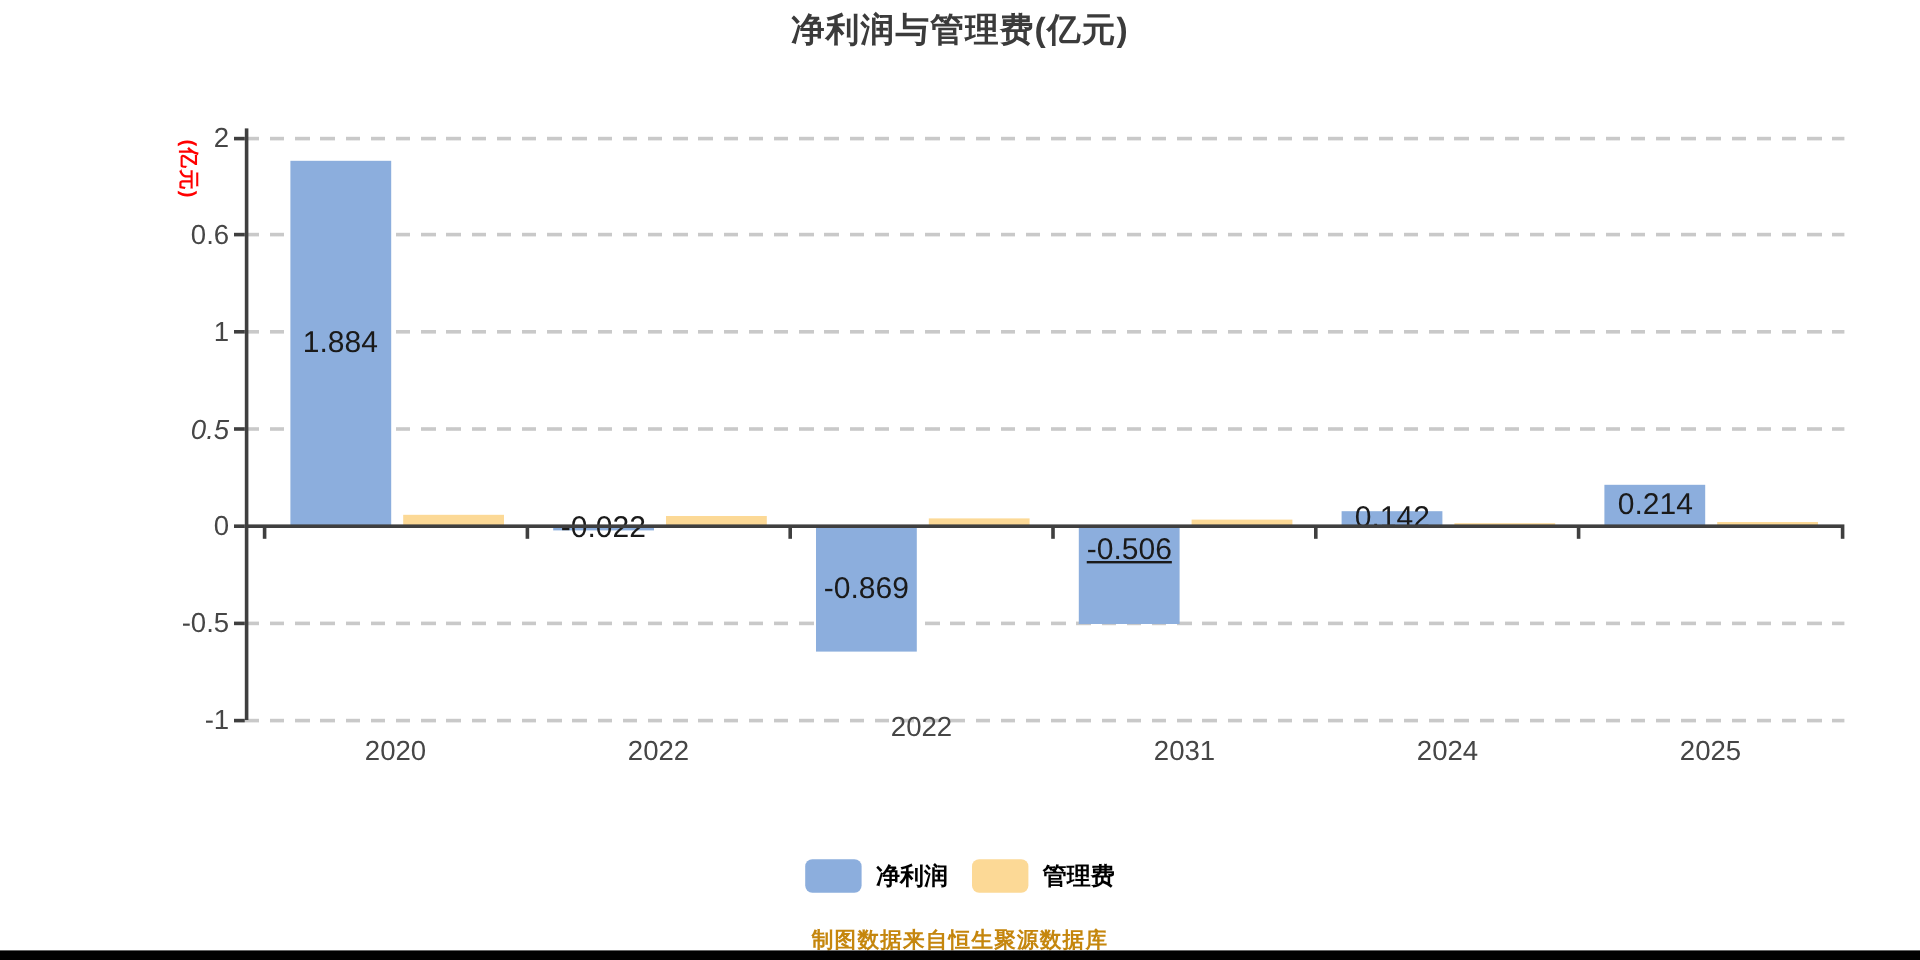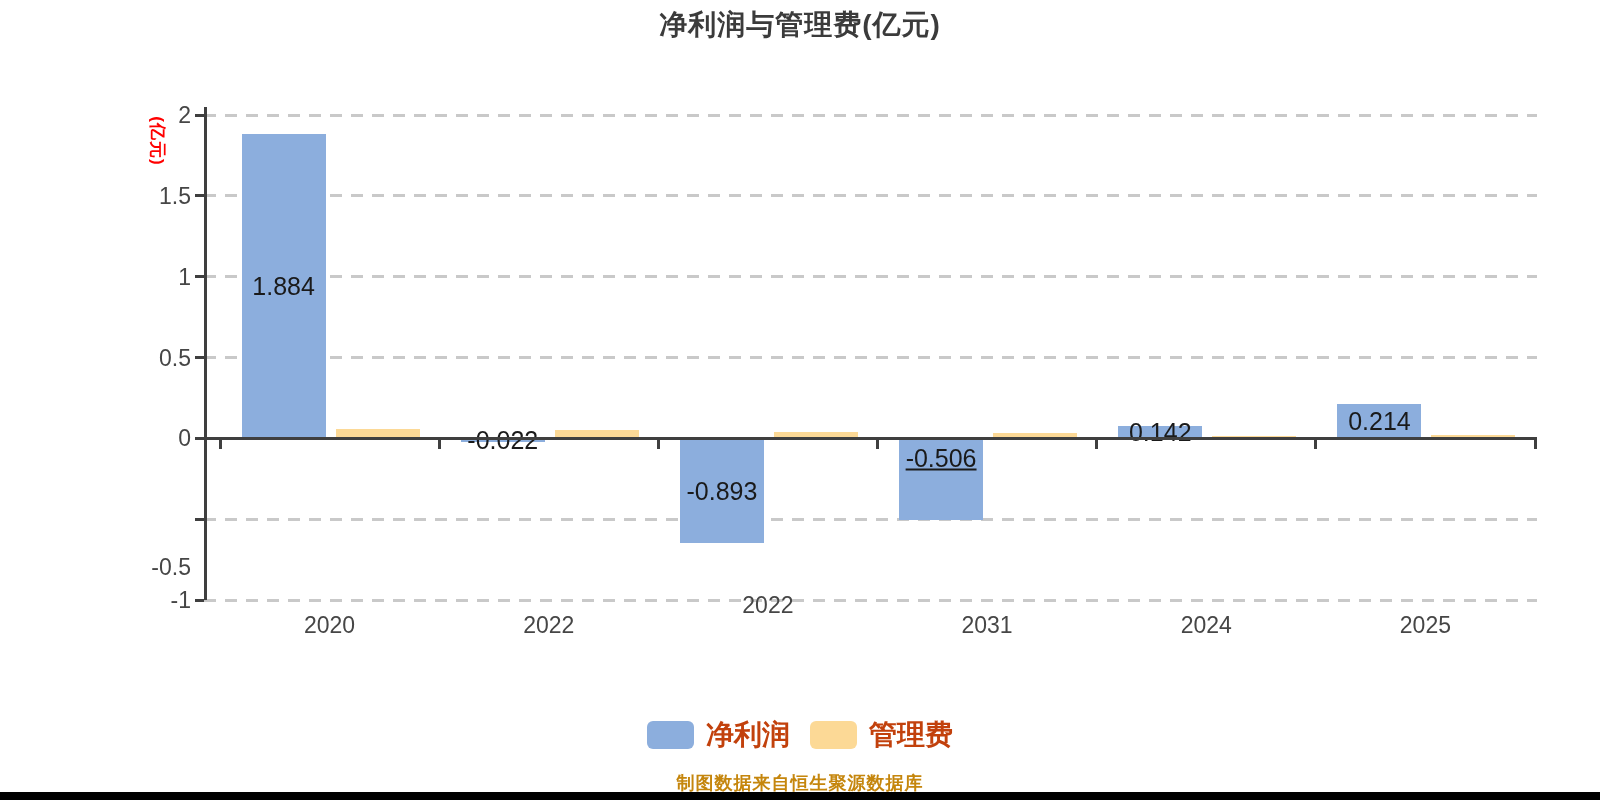--- a/index.html
+++ b/index.html
@@ -37,74 +37,74 @@
   .bar-label{
     transform:translate(-50%,-50%);z-index:3;
     font-size:25px;color:#1a1a1a;white-space:nowrap;
   }
   .legend{
     top:716px;left:0;width:100%;
     display:flex;justify-content:center;align-items:center;gap:20px;
   }
   .legend-item{display:flex;align-items:center;gap:12px;cursor:pointer;}
   .swatch{width:47px;height:28px;border-radius:6px;display:inline-block;}
-  .legend-label{font-size:28px;font-weight:700;color:#c2410c;}
+  .legend-label{font-size:20px;font-weight:700;color:#000000;}
   .source-note{
     top:771px;left:0;width:100%;text-align:center;
     font-size:18px;font-weight:700;color:#c5860d;letter-spacing:1px;
   }
   .bottom-bar{left:0;bottom:0;width:100%;height:8px;background:#000000;}
 </style>
 </head>
 <body>
 
 <div class="abs chart-title">净利润与管理费(亿元)</div>
 
 <div class="abs y-unit">(亿元)</div>
 
 <div id="plot" class="abs" style="left:0;top:0;width:1600px;height:800px;">
     <div class="abs gridline" style="left: 204px; top: 113.5px; width: 1333px;"></div>
     <div class="abs y-tick" style="left: 195px; top: 113.5px;"></div>
     <div class="abs y-tick-label" style="left: 121px; top: 115px;">2</div>
     <div class="abs gridline" style="left: 204px; top: 194.333px; width: 1333px;"></div>
     <div class="abs y-tick" style="left: 195px; top: 194.333px;"></div>
-    <div class="abs y-tick-label" style="left: 121px; top: 195.833px;">1.5</div>
+    <div class="abs y-tick-label" style="left: 121px; top: 195.833px;">0.6</div>
     <div class="abs gridline" style="left: 204px; top: 275.167px; width: 1333px;"></div>
     <div class="abs y-tick" style="left: 195px; top: 275.167px;"></div>
     <div class="abs y-tick-label" style="left: 121px; top: 276.667px;">1</div>
     <div class="abs gridline" style="left: 204px; top: 356px; width: 1333px;"></div>
     <div class="abs y-tick" style="left: 195px; top: 356px;"></div>
-    <div class="abs y-tick-label" style="left: 121px; top: 357.5px;">0.5</div>
+    <div class="abs y-tick-label" style="left: 121px; top: 357.5px; font-style: italic;">0.5</div>
     <div class="abs zero-line" style="left: 204px; top: 436.833px; width: 1333px;"></div>
     <div class="abs y-tick" style="left: 195px; top: 436.833px;"></div>
     <div class="abs y-tick-label" style="left: 121px; top: 438.333px;">0</div>
     <div class="abs gridline" style="left: 204px; top: 517.667px; width: 1333px;"></div>
     <div class="abs y-tick" style="left: 195px; top: 517.667px;"></div>
-    <div class="abs y-tick-label" style="left: 121px; top: 519.167px; margin-top: 48px;">-0.5</div>
+    <div class="abs y-tick-label" style="left: 121px; top: 519.167px;">-0.5</div>
     <div class="abs gridline" style="left: 204px; top: 598.5px; width: 1333px;"></div>
     <div class="abs y-tick" style="left: 195px; top: 598.5px;"></div>
     <div class="abs y-tick-label" style="left: 121px; top: 600px;">-1</div>
     <div class="abs y-axis" style="left: 204px; top: 107px; height: 493px;"></div>
     <div class="abs x-tick" style="left: 218.5px; top: 439.833px;"></div>
     <div class="abs x-tick" style="left: 437.667px; top: 439.833px;"></div>
     <div class="abs x-tick" style="left: 656.833px; top: 439.833px;"></div>
     <div class="abs x-tick" style="left: 876px; top: 439.833px;"></div>
     <div class="abs x-tick" style="left: 1095.17px; top: 439.833px;"></div>
     <div class="abs x-tick" style="left: 1314.33px; top: 439.833px;"></div>
     <div class="abs x-tick" style="left: 1533.5px; top: 439.833px;"></div>
     <div class="abs bar" style="left: 241.583px; top: 133.753px; width: 84px; height: 304.58px; background: rgb(140, 174, 221);"></div>
     <div class="abs bar-label" style="left: 283.583px; top: 286.043px;">1.884</div>
     <div class="abs bar" style="left: 335.583px; top: 429.442px; width: 84px; height: 8.89167px; background: rgb(252, 217, 150);"></div>
     <div class="abs x-tick-label" style="left: 329.583px; top: 612px;">2020</div>
     <div class="abs bar" style="left: 460.75px; top: 438.333px; width: 84px; height: 3.55667px; background: rgb(140, 174, 221);"></div>
     <div class="abs bar-label" style="left: 502.75px; top: 440.112px;">-0.022</div>
     <div class="abs bar" style="left: 554.75px; top: 430.25px; width: 84px; height: 8.08333px; background: rgb(252, 217, 150);"></div>
     <div class="abs x-tick-label" style="left: 548.75px; top: 612px;">2022</div>
     <div class="abs bar" style="left: 679.917px; top: 438.333px; width: 84px; height: 104.76px; background: rgb(140, 174, 221);"></div>
-    <div class="abs bar-label" style="left: 721.917px; top: 490.713px;">-0.893</div>
+    <div class="abs bar-label" style="left: 721.917px; top: 490.713px;">-0.869</div>
     <div class="abs bar" style="left: 773.917px; top: 431.867px; width: 84px; height: 6.46667px; background: rgb(252, 217, 150);"></div>
     <div class="abs x-tick-label" style="left: 767.917px; top: 592px;">2022</div>
     <div class="abs bar" style="left: 899.083px; top: 438.333px; width: 84px; height: 81.8033px; background: rgb(140, 174, 221);"></div>
     <div class="abs bar-label" style="left: 941.083px; top: 458px; text-decoration: underline;">-0.506</div>
     <div class="abs bar" style="left: 993.083px; top: 432.998px; width: 84px; height: 5.335px; background: rgb(252, 217, 150);"></div>
     <div class="abs x-tick-label" style="left: 987.083px; top: 612px;">2031</div>
     <div class="abs bar" style="left: 1118.25px; top: 425.723px; width: 84px; height: 12.61px; background: rgb(140, 174, 221);"></div>
     <div class="abs bar-label" style="left: 1160.25px; top: 432.028px;">0.142</div>
     <div class="abs bar" style="left: 1212.25px; top: 436.393px; width: 84px; height: 2px; background: rgb(252, 217, 150);"></div>
     <div class="abs x-tick-label" style="left: 1206.25px; top: 612px;">2024</div>

